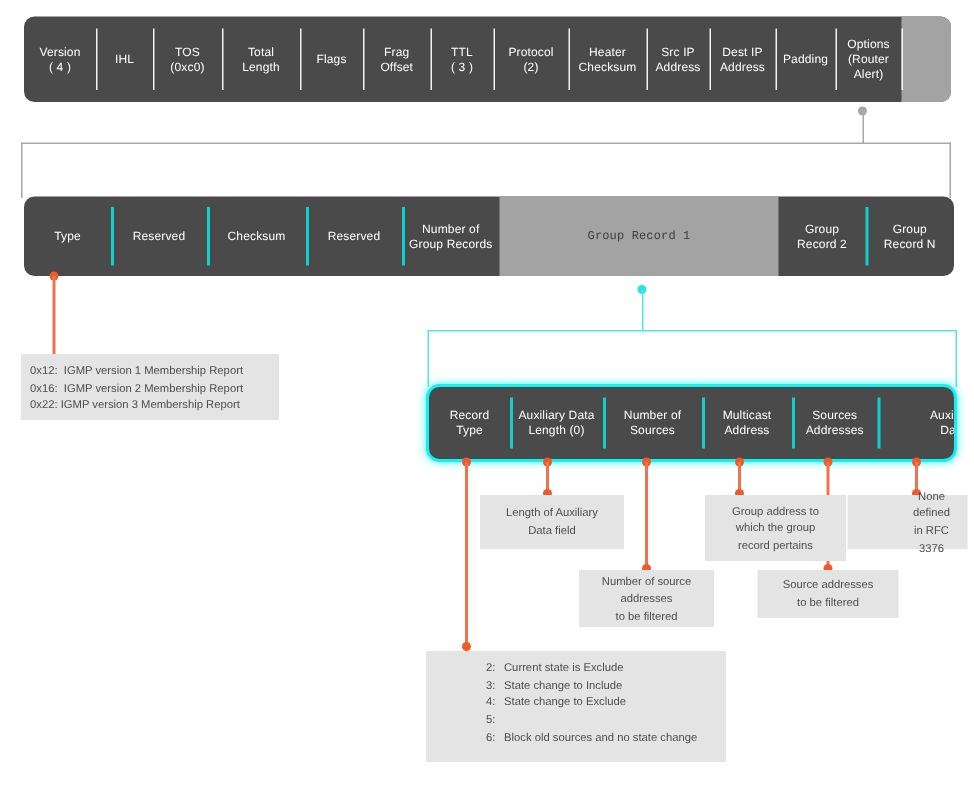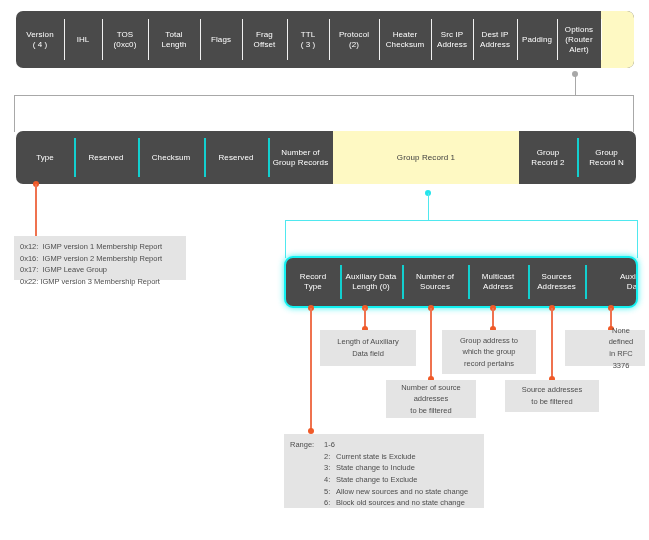--- a/index.html
+++ b/index.html
@@ -57,22 +57,23 @@
     bottom: 14%;
     width: 1.5px;
     background: #12cfcf;
   }
   .row1 .cell + .cell::before {
     background: #ffffff;
     opacity: 0.92;
     width: 1.3px;
   }
   .cell.hl {
-    background: #fef9c3;
+    background: #a3a3a3;
     color: #3d3d3d;
+    font-family: Liberation Mono, monospace;
   }
   .cell.hl + .cell::before,
   .cell.hl::before {
     background: transparent;
   }
 
   
   #row-ip     { left: 16px;  top: 11px;  width: 618px; height: 57px; }
   #row-igmp   { left: 16px;  top: 131px; width: 620px; height: 53px; }
   #row-record { left: 284px; top: 256px; width: 354px; height: 52px; }
@@ -127,21 +128,21 @@
   }
   .note.left {
     text-align: left;
     justify-content: flex-start;
     align-items: flex-start;
   }
   .note .ln { display: block; white-space: pre; }
 
   #note-type    { left: 14px;  top: 236px; width: 172px; height: 44px; }
   #note-auxlen  { left: 320px; top: 330px; width: 96px;  height: 36px; }
-  #note-mcast   { left: 442px; top: 330px; width: 94px;  height: 44px; }
+  #note-mcast   { left: 470px; top: 330px; width: 94px;  height: 44px; }
   #note-auxdata { left: 565px; top: 330px; width: 80px;  height: 36px; }
   #note-nsrc    { left: 386px; top: 380px; width: 90px;  height: 38px; }
   #note-srcaddr { left: 505px; top: 380px; width: 94px;  height: 32px; }
   #note-rectype { left: 284px; top: 434px; width: 200px; height: 74px; }
 
   .codelist { width: 100%; }
   .codeline { display: flex; }
   .codeline .lbl { width: 34px; flex: none; }
   .codeline .num { width: 12px; flex: none; }
   .codeline.ind { padding-left: 34px; }
@@ -273,21 +274,20 @@
     </div>
 
   <div class="dot or" style="left:33px; top:181px;"></div>
   <div class="oline" style="left:35.2px; top:184px; height:68px;"></div>
   <div class="dot or" style="left:33px; top:249px;"></div>
 
   <div class="note left" id="note-type">
     <div class="codelist">
       <span class="ln">0x12:  IGMP version 1 Membership Report</span>
       <span class="ln">0x16:  IGMP version 2 Membership Report</span>
-      <span class="ln">0x17:  IGMP Leave Group</span>
       <span class="ln">0x22: IGMP version 3 Membership Report</span>
     </div>
   </div>
 
   <div class="dot or" style="left:308px; top:305px;"></div>
   <div class="oline" style="left:310.2px; top:308px; height:123px;"></div>
   <div class="dot or" style="left:308px; top:428px;"></div>
 
   <div class="dot or" style="left:362px; top:305px;"></div>
   <div class="oline" style="left:364.2px; top:308px; height:19px;"></div>
@@ -331,39 +331,34 @@
 to be filtered</span>
   </div>
 
   <div class="note" id="note-srcaddr">
     <span style="white-space: pre-line;">Source addresses
 to be filtered</span>
   </div>
 
   <div class="note left" id="note-rectype">
     <div class="codelist">
-      <div class="codeline">
-        <span class="lbl">Range:</span>
-        <span>1-6</span>
-      </div>
       <div class="codeline ind">
         <span class="num">2:</span>
         <span>Current state is Exclude</span>
       </div>
       <div class="codeline ind">
         <span class="num">3:</span>
         <span>State change to Include</span>
       </div>
       <div class="codeline ind">
         <span class="num">4:</span>
         <span>State change to Exclude</span>
       </div>
       <div class="codeline ind">
         <span class="num">5:</span>
-        <span>Allow new sources and no state change</span>
       </div>
       <div class="codeline ind">
         <span class="num">6:</span>
         <span>Block old sources and no state change</span>
       </div>
     </div>
   </div>
 
 </div>
 

